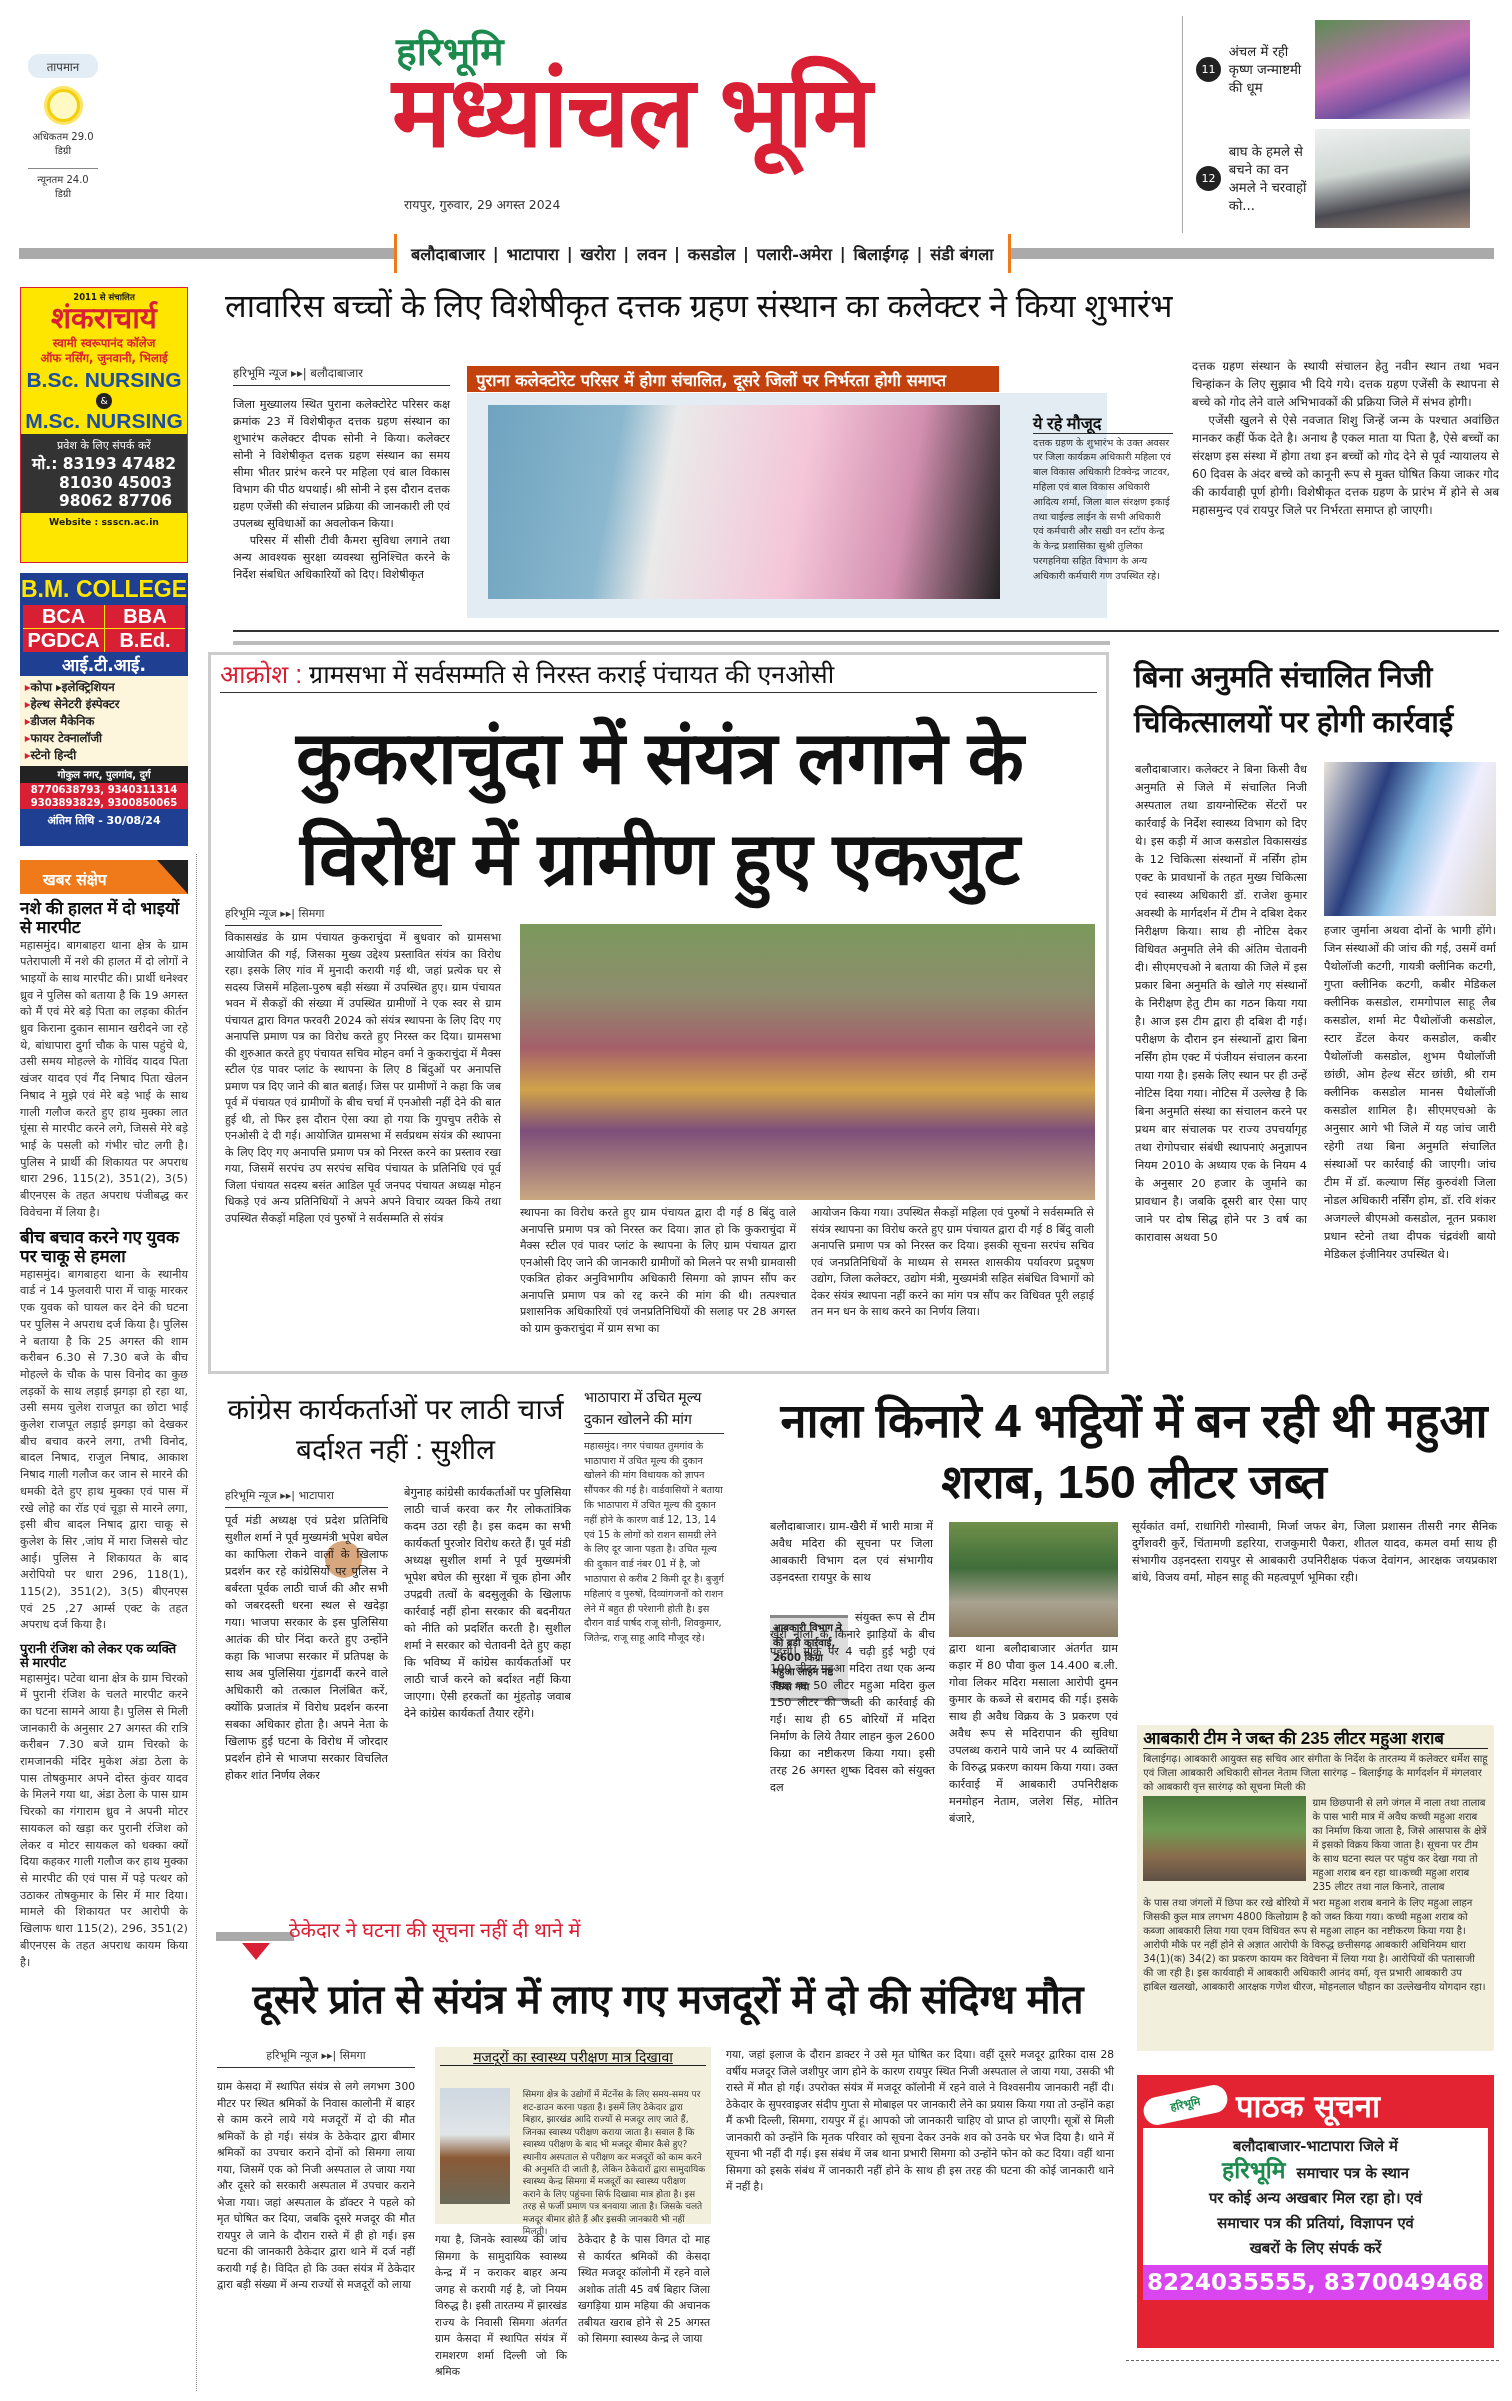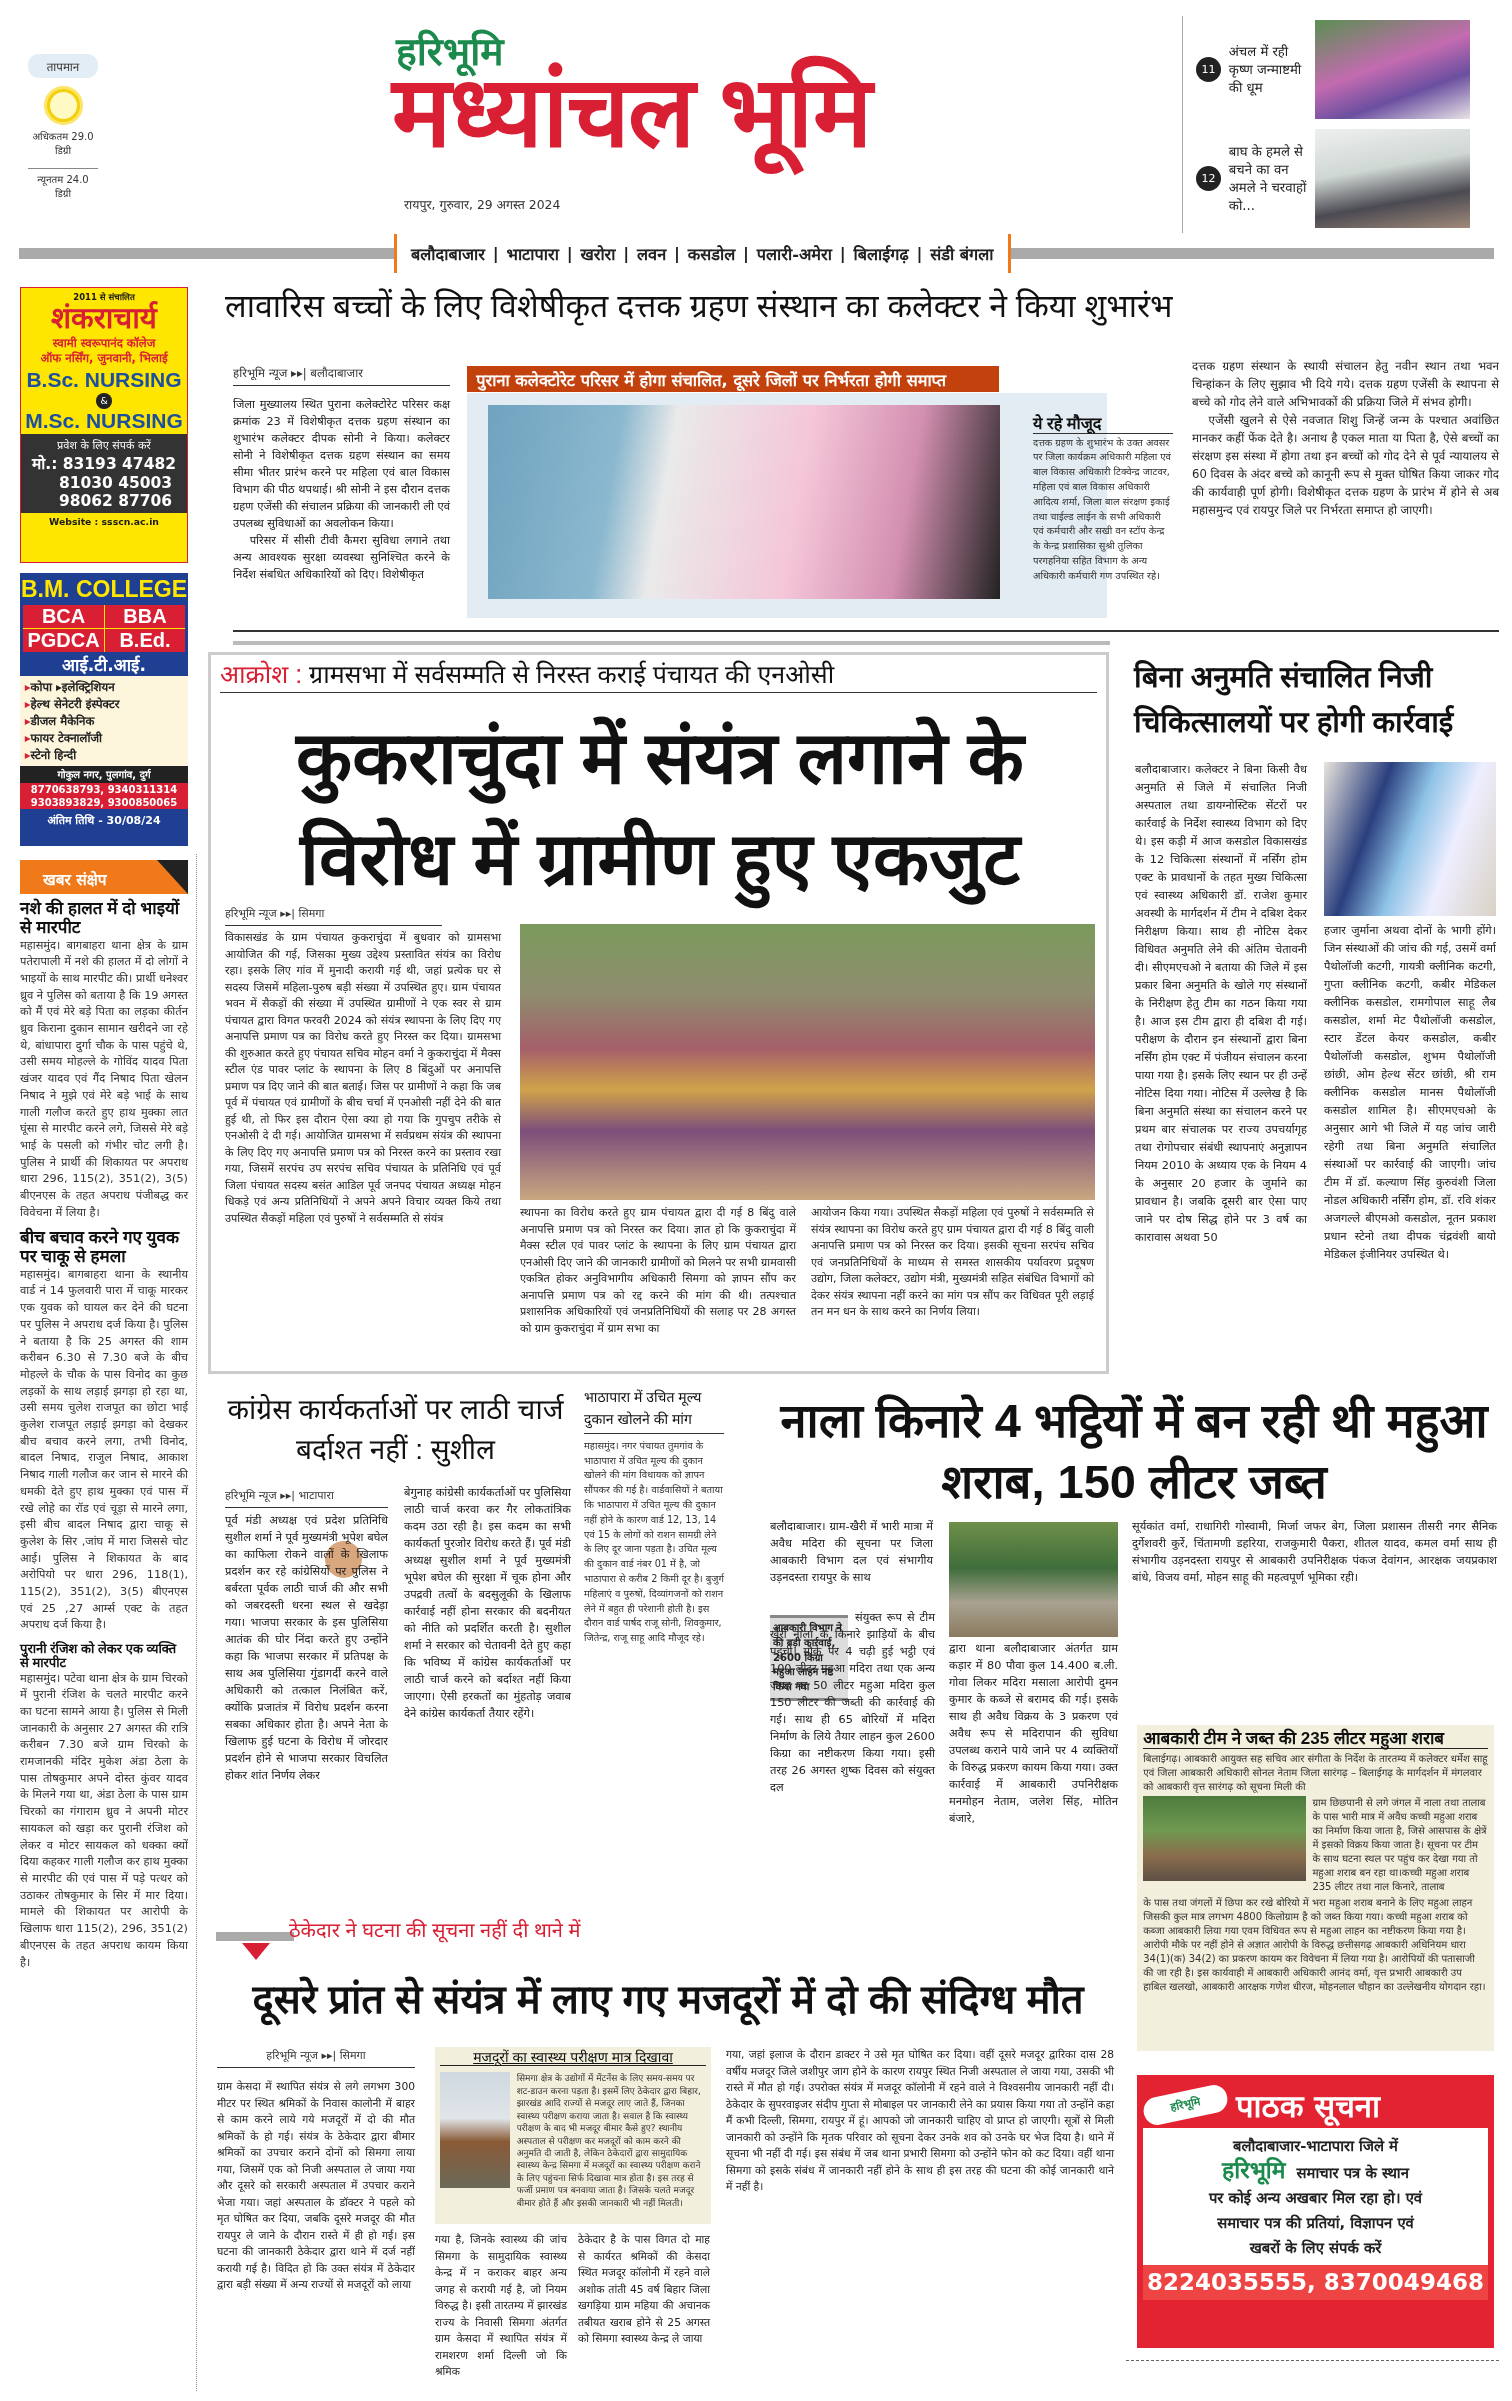--- a/index.html
+++ b/index.html
@@ -178,37 +178,37 @@
 </div>
 
 <div class="abs" style="left:216px;top:1932px;width:78px;height:9.3px;background:#aaa"></div>
 <div class="abs" style="left:242px;top:1943px;width:0;height:0;border-left:14px solid transparent;border-right:14px solid transparent;border-top:17px solid #d91f34"></div>
 <div class="abs hd" style="left:289px;top:1919px;font-size:20px;color:#d91f34;font-weight:normal">ठेकेदार ने घटना की सूचना नहीं दी थाने में</div>
 <div class="abs hd" style="left:210px;top:1968px;width:916px;font-size:40px;line-height:62px;white-space:nowrap;text-align:center">दूसरे प्रांत से संयंत्र में लाए गए मजदूरों में दो की संदिग्ध मौत</div>
 <div class="abs byline" style="left:217px;top:2047px;width:198px;font-size:11px;text-align:center"><span>हरिभूमि न्यूज</span> ▸▸| <span>सिमगा</span></div>
 <div class="abs txt" style="left:217px;top:2079px;width:198px;font-size:10.7px;line-height:16.5px">ग्राम केसदा में स्थापित संयंत्र से लगे लगभग 300 मीटर पर स्थित श्रमिकों के निवास कालोनी में बाहर से काम करने लाये गये मजदूरों में दो की मौत श्रमिकों के हो गई। संयंत्र के ठेकेदार द्वारा बीमार श्रमिकों का उपचार कराने दोनों को सिमगा लाया गया, जिसमें एक को निजी अस्पताल ले जाया गया और दूसरे को सरकारी अस्पताल में उपचार कराने भेजा गया। जहां अस्पताल के डॉक्टर ने पहले को मृत घोषित कर दिया, जबकि दूसरे मजदूर की मौत रायपुर ले जाने के दौरान रास्ते में ही हो गई। इस घटना की जानकारी ठेकेदार द्वारा थाने में दर्ज नहीं करायी गई है। विदित हो कि उक्त संयंत्र में ठेकेदार द्वारा बड़ी संख्या में अन्य राज्यों से मजदूरों को लाया</div>
 <div class="abs" style="left:435px;top:2047px;width:276px;height:177px;background:#f2f0dc;padding:3.1px 4.7px">
   <div class="hd" style="font-size:14px;text-align:center;border-bottom:1.6px solid #222;font-weight:normal;text-decoration:underline">मजदूरों का स्वास्थ्य परीक्षण मात्र दिखावा</div>
-  <div style="display:flex;gap:7px;margin-top:6px">
+  <div style="display:flex;gap:13px;margin-top:22px">
     <div class="photo" style="flex:0 0 70px;height:116px;background:linear-gradient(180deg,#cfd8e0 0%,#e0e5e8 40%,#8a5a36 60%,#6b6a5a 100%)"></div>
     <div style="font-size:9px;line-height:12.4px;color:#333;overflow:hidden;height:155px">सिमगा क्षेत्र के उद्योगों में मेंटनेंस के लिए समय-समय पर शट-डाउन करना पड़ता है। इसमें लिए ठेकेदार द्वारा बिहार, झारखंड आदि राज्यों से मजदूर लाए जाते हैं, जिनका स्वास्थ्य परीक्षण कराया जाता है। सवाल है कि स्वास्थ्य परीक्षण के बाद भी मजदूर बीमार कैसे हुए? स्थानीय अस्पताल से परीक्षण कर मजदूरों को काम करने की अनुमति दी जाती है, लेकिन ठेकेदारों द्वारा सामुदायिक स्वास्थ्य केन्द्र सिमगा में मजदूरों का स्वास्थ्य परीक्षण कराने के लिए पहुंचना सिर्फ दिखावा मात्र होता है। इस तरह से फर्जी प्रमाण पत्र बनवाया जाता है। जिसके चलते मजदूर बीमार होते हैं और इसकी जानकारी भी नहीं मिलती।</div>
   </div>
 </div>
 <div class="abs txt" style="left:435px;top:2232px;width:132px;font-size:10.7px;line-height:16.5px">गया है, जिनके स्वास्थ्य की जांच सिमगा के सामुदायिक स्वास्थ्य केन्द्र में न कराकर बाहर अन्य जगह से करायी गई है, जो नियम विरुद्ध है। इसी तारतम्य में झारखंड राज्य के निवासी सिमगा अंतर्गत ग्राम केसदा में स्थापित संयंत्र में रामशरण शर्मा दिल्ली जो कि श्रमिक</div>
 <div class="abs txt" style="left:578px;top:2232px;width:132px;font-size:10.7px;line-height:16.5px">ठेकेदार है के पास विगत दो माह से कार्यरत श्रमिकों की केसदा स्थित मजदूर कॉलोनी में रहने वाले अशोक तांती 45 वर्ष बिहार जिला खगड़िया ग्राम महिया की अचानक तबीयत खराब होने से 25 अगस्त को सिमगा स्वास्थ्य केन्द्र ले जाया</div>
 <div class="abs txt" style="left:726px;top:2047px;width:388px;font-size:10.7px;line-height:16.5px">गया, जहां इलाज के दौरान डाक्टर ने उसे मृत घोषित कर दिया। वहीं दूसरे मजदूर द्वारिका दास 28 वर्षीय मजदूर जिले जशीपुर जाग होने के कारण रायपुर स्थित निजी अस्पताल ले जाया गया, उसकी भी रास्ते में मौत हो गई। उपरोक्त संयंत्र में मजदूर कॉलोनी में रहने वाले ने विश्वसनीय जानकारी नहीं दी। ठेकेदार के सुपरवाइजर संदीप गुप्ता से मोबाइल पर जानकारी लेने का प्रयास किया गया तो उन्होंने कहा मैं कभी दिल्ली, सिमगा, रायपुर में हूं। आपको जो जानकारी चाहिए वो प्राप्त हो जाएगी। सूत्रों से मिली जानकारी को उन्होंने कि मृतक परिवार को सूचना देकर उनके शव को उनके घर भेज दिया है। थाने में सूचना भी नहीं दी गई। इस संबंध में जब थाना प्रभारी सिमगा को उन्होंने फोन को कट दिया। वहीं थाना सिमगा को इसके संबंध में जानकारी नहीं होने के साथ ही इस तरह की घटना की कोई जानकारी थाने में नहीं है।</div>
 
 <div class="abs" style="left:1137px;top:2075px;width:357px;height:273px;background:#e42332;padding:6.2px">
   <div style="display:flex;align-items:center;gap:7.8px;height:47px">
     <div style="width:85px;height:28px;background:#fff;border-radius:14px;transform:rotate(-12deg);color:#1b8a4c;font-weight:bold;font-size:11px;text-align:center;line-height:28px">हरिभूमि</div>
     <div style="color:#fff;font-weight:bold;font-size:31px">पाठक सूचना</div>
   </div>
   <div style="background:#fff;text-align:center;padding:4.7px 3.1px;font-weight:bold;font-size:14.8px;line-height:25px;color:#222">
     <div>बलौदाबाजार-भाटापारा जिले में</div>
     <div><span style="color:#1b8a4c;font-size:23px;margin-right:11px">हरिभूमि</span><span>समाचार पत्र के स्थान</span></div>
     <div>पर कोई अन्य अखबार मिल रहा हो। एवं</div>
     <div>समाचार पत्र की प्रतियां, विज्ञापन एवं</div>
     <div>खबरों के लिए संपर्क करें</div>
   </div>
-  <div style="background:#ef4444;color:#fff;font-weight:bold;font-size:23px;text-align:center;padding:4.7px 0">8224035555, 8370049468</div>
+  <div style="background:#d946ef;color:#fff;font-weight:bold;font-size:23px;text-align:center;padding:4.7px 0">8224035555, 8370049468</div>
 </div>
 <div class="abs" style="left:1126px;top:2360px;width:373px;border-top:1.6px dashed #666"></div>
 
 
 </body></html>

